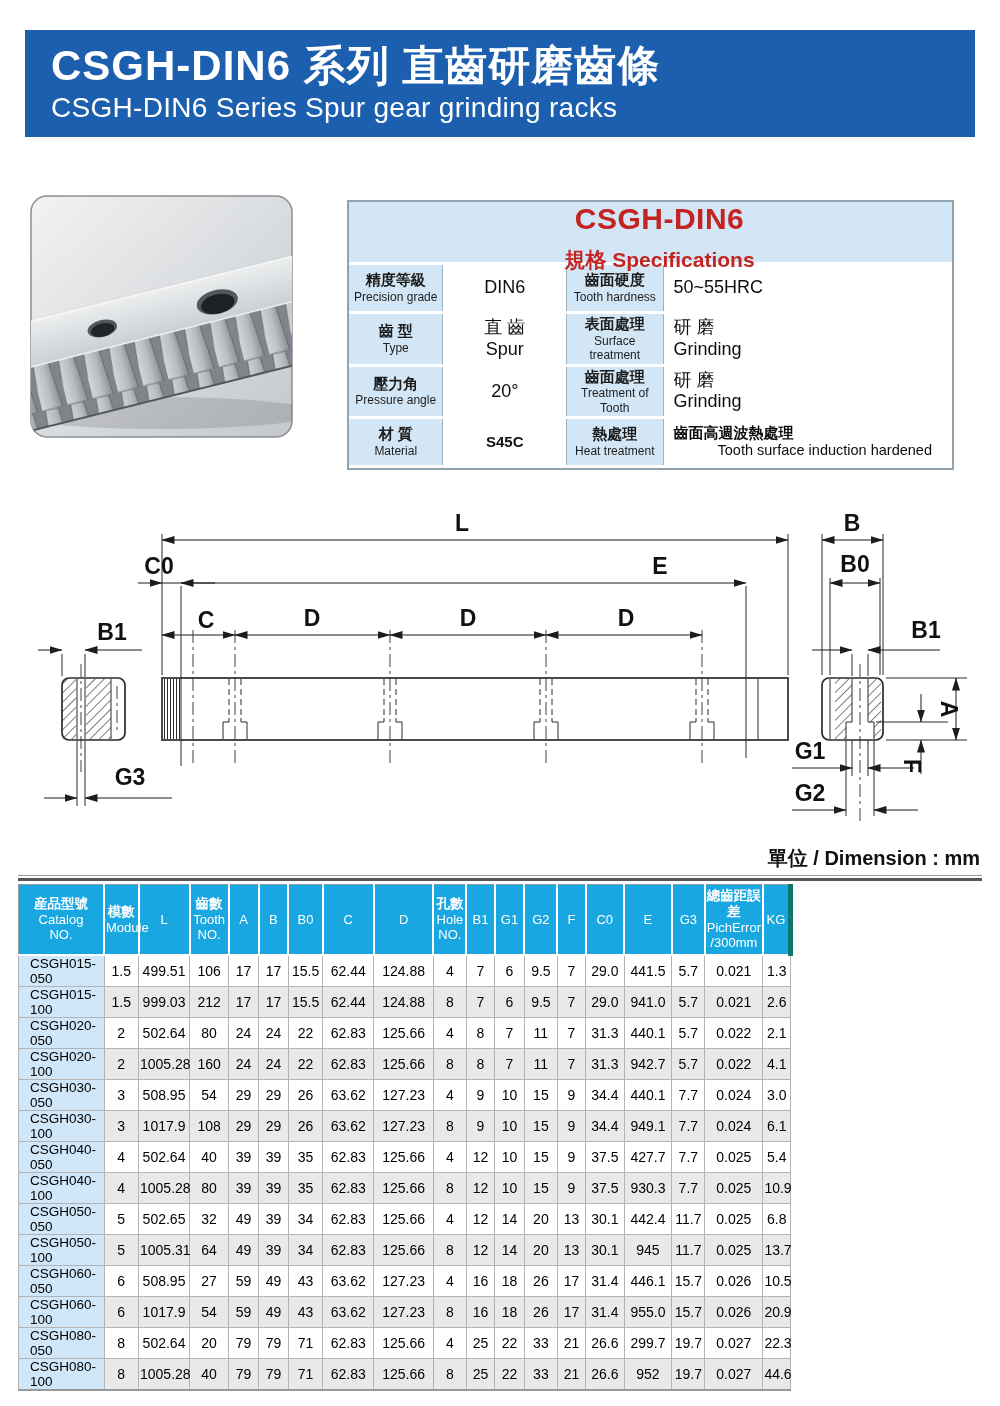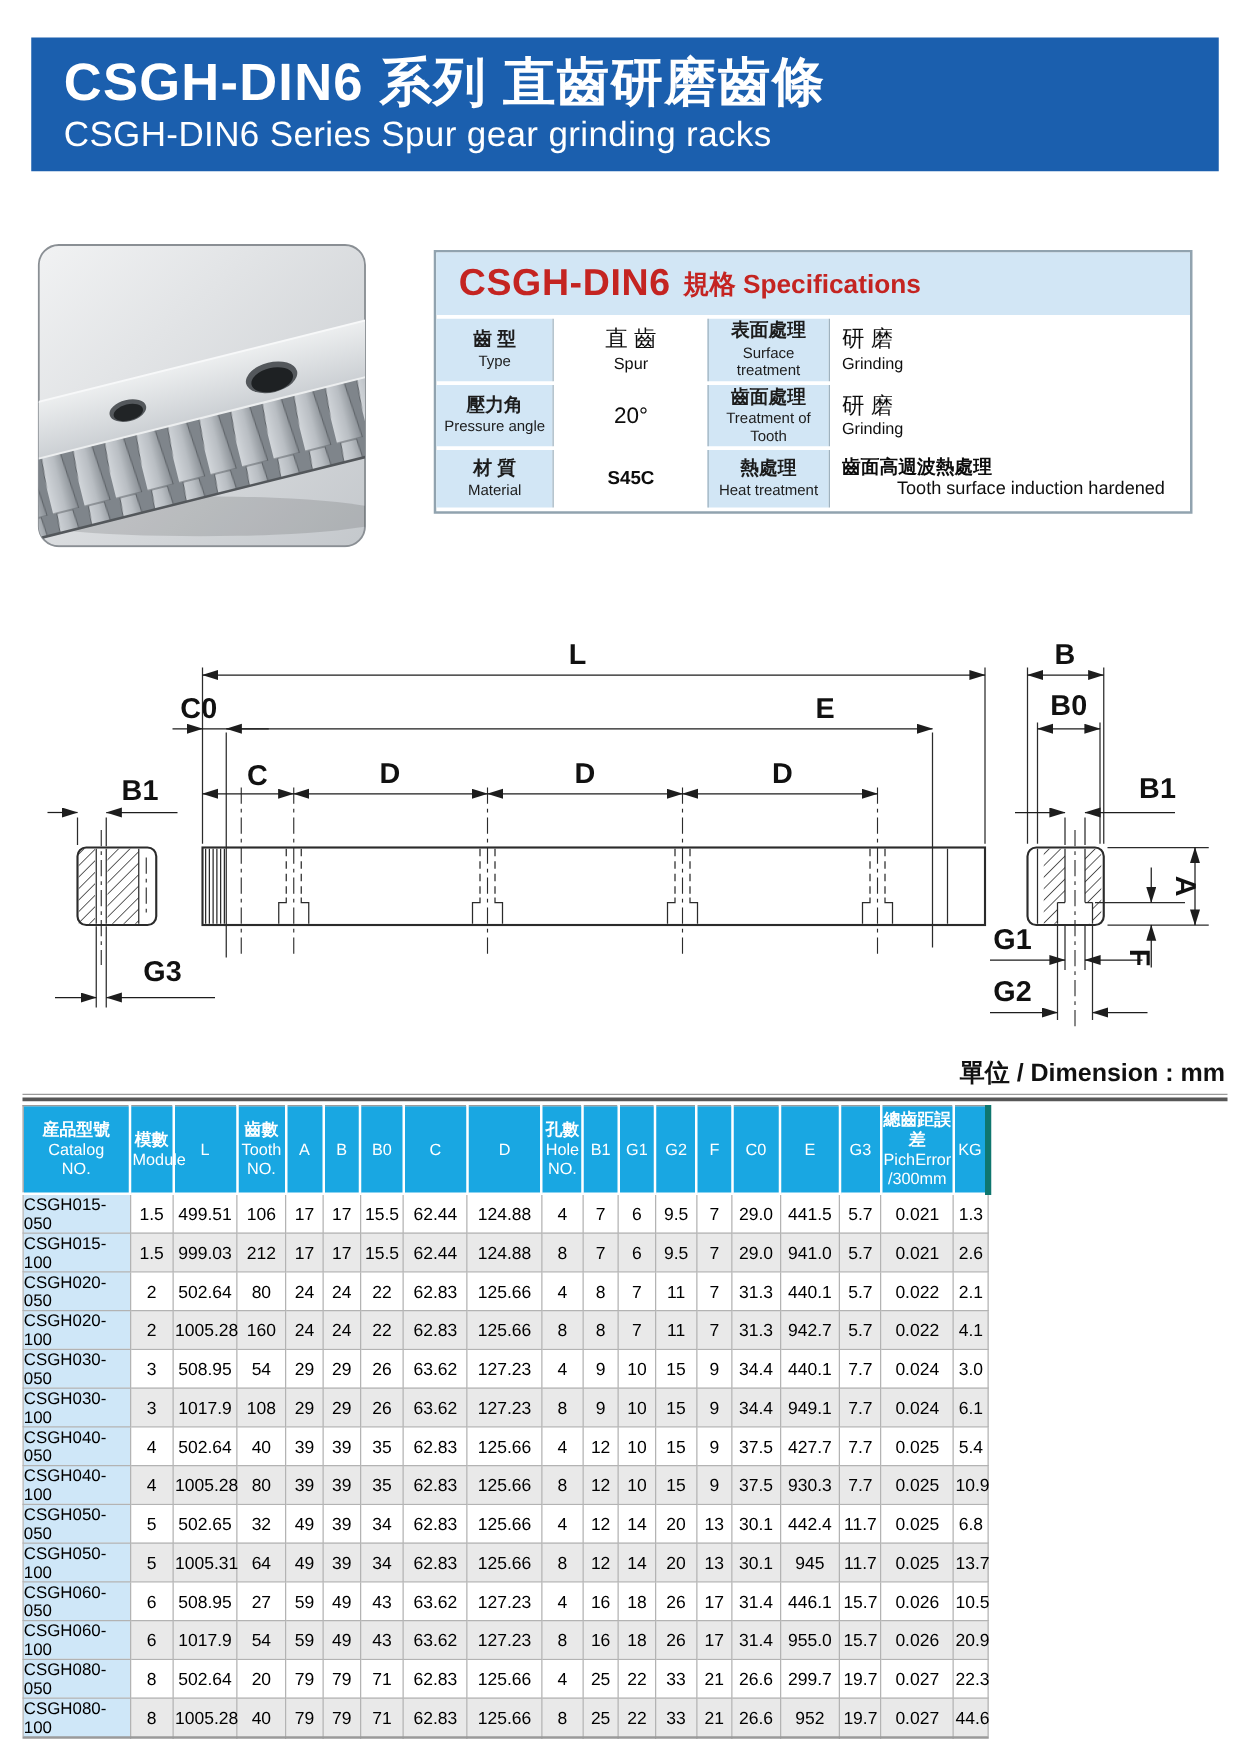--- a/index.html
+++ b/index.html
@@ -10,33 +10,33 @@
   
   .banner { position:absolute; left:25px; top:30px; width:950px; height:107px; background:var(--banner-bg,#1b5fae); color:#fff; }
   .banner .zh { position:absolute; left:26px; top:8px;  font-size:42px; font-weight:bold; letter-spacing:1px; white-space:nowrap; }
   .banner .en { position:absolute; left:26px; top:62px; font-size:28px; font-weight:400; letter-spacing:.3px; white-space:nowrap; }
 
   
   .photo { position:absolute; left:30px; top:195px; width:263px; height:243px; }
 
   
   .specs { position:absolute; left:347px; top:200px; width:607px; border:2px solid #91a3af; background:#fff; box-sizing:border-box; }
-  .specs-title { background:var(--spec-label-bg,#d2e6f5); height:50px; display:flex; align-items:center; padding-left:18px; gap:10px; }
+  .specs-title { background:var(--spec-label-bg,#d2e6f5); height:60px; display:flex; align-items:center; padding-left:18px; gap:10px;flex-direction:column; }
   .specs-title .model  { color:var(--title-red,#c42421); font-size:30px; font-weight:bold; letter-spacing:.5px; }
   .specs-title .suffix { color:var(--title-red,#c42421); font-size:21px; font-weight:bold; }
   .specs table { width:100%; border-collapse:separate; border-spacing:0 3px; }
   .specs td { height:44px; vertical-align:middle; }
   .specs td + td { border-left:1px solid #9fb2bf; }
   .specs td.lbl { background:var(--spec-label-bg,#d2e6f5); text-align:center; }
   .specs td.val { text-align:center; }
   .specs td.val2 { text-align:left; padding-left:10px; }
   .specs .zh { font-size:15px; font-weight:bold; color:#1c1c1c; line-height:1.25; }
   .specs .en { font-size:12px; color:#1c1c1c; line-height:1.2; }
   .specs .l1 { font-size:18px; color:#0d0d0d; line-height:1.2; }
-  .specs .l2 { font-size:13px; color:#0d0d0d; line-height:1.2; }
+  .specs .l2 { font-size:18px; color:#0d0d0d; line-height:1.2; }
   .specs .l1:empty, .specs .l2:empty { display:none; }
   .specs tr:last-child .l1 { font-size:15px; font-weight:bold; }
   .specs tr:last-child .l2 { font-size:14.5px;margin-left:44px; }
 
   
   .diagram { position:absolute; left:0; top:470px; width:1000px; height:380px; }
   .diagram .ol   { fill:none; stroke:#2b2b2b; stroke-width:1.7; }
   .diagram .tl   { stroke:#2b2b2b; stroke-width:1; fill:none; }
   .diagram .dash { stroke:#2b2b2b; stroke-width:1; fill:none; stroke-dasharray:6 4; }
   .diagram .cl   { stroke:#2b2b2b; stroke-width:.9; fill:none; stroke-dasharray:13 4 3 4; }
@@ -49,21 +49,21 @@
 
   
   .dt { position:absolute; left:18px; top:884px; width:775px; border-collapse:collapse; table-layout:fixed;
         border:1px solid #9a9a9a; border-bottom:2px solid #9a9a9a; }
   .dt th { background:var(--table-header-bg,#19a7e2); color:#fff; font-size:13px; font-weight:400; line-height:1.18;
            padding:3px 1px; border-right:2px solid #fff; border-bottom:2px solid #fff; height:62px; vertical-align:middle; text-align:center; }
   .dt th:last-child { border-right:5px solid #0f766e; }
   .dt th .zh { font-weight:bold; font-size:13.5px; }
   .dt td { border:1px solid #b3b3b3; text-align:center; font-size:14px; height:30px; background:#fff; color:#000; padding:0 1px; }
   .dt tr.alt td { background:#e9e9e9; }
-  .dt td.cat { background:var(--catalog-col-bg,#cfe7f8) !important; text-align:left; padding-left:0; font-size:13.5px; }
+  .dt td.cat { background:var(--catalog-col-bg,#cfe7f8) !important; text-align:left; padding-left:11px; font-size:13.5px; }
 </style>
 </head>
 <body>
 
 <header class="banner">
   <div class="zh">CSGH-DIN6 系列 直齒研磨齒條</div>
   <div class="en">CSGH-DIN6 Series Spur gear grinding racks</div>
 </header>
 
 <div class="photo">
@@ -114,20 +114,36 @@
     <span class="suffix">規格 Specifications</span>
   </div>
   <table>
     <colgroup>
         <col style="width:15.5%">
         <col style="width:20.5%">
         <col style="width:16%">
         <col style="width:48%">
       </colgroup>
     <tbody>
+      <tr>
+        <td class="lbl">
+            <div class="zh">精度等級</div>
+            <div class="en">Precision grade</div>
+          </td>
+        <td class="val">
+            <div class="l1">DIN6</div>
+          </td>
+        <td class="lbl">
+            <div class="zh">齒面硬度</div>
+            <div class="en">Tooth hardness</div>
+          </td>
+        <td class="val2">
+            <div class="l1">50~55HRC</div>
+          </td>
+      </tr>
       <tr>
         <td class="lbl">
             <div class="zh">齒 型</div>
             <div class="en">Type</div>
           </td>
         <td class="val">
             <div class="l1">直 齒</div>
             <div class="l2">Spur</div>
           </td>
         <td class="lbl">

